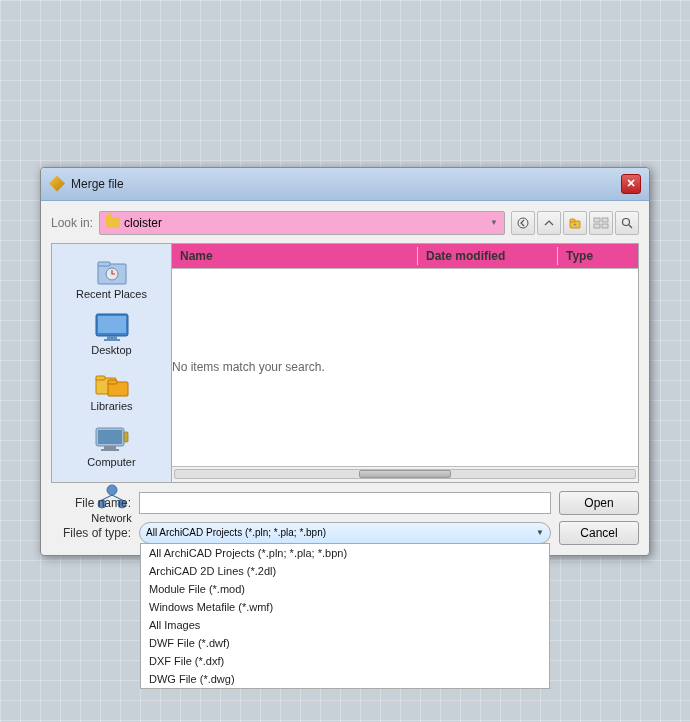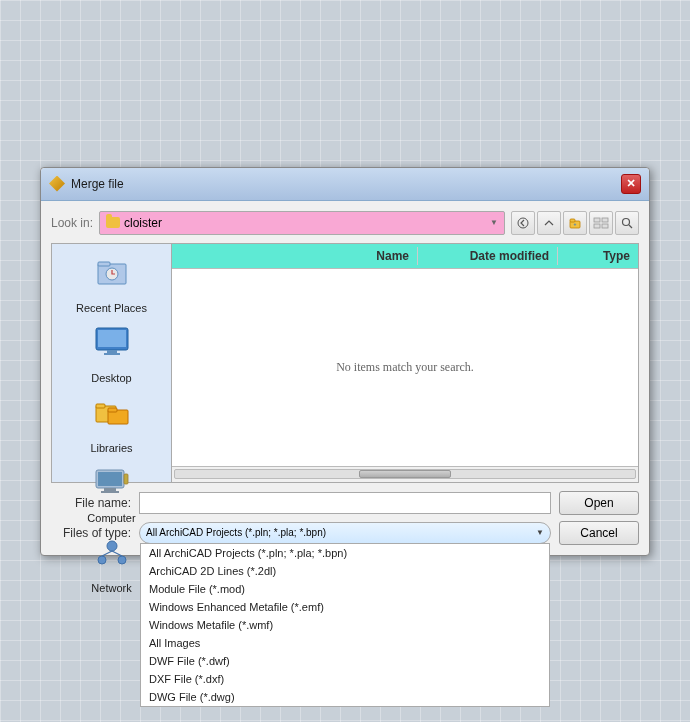--- a/index.html
+++ b/index.html
@@ -155,35 +155,34 @@
       align-items: center;
       padding: 4px 6px;
       cursor: pointer;
       border-radius: 3px;
       width: 100%;
       text-align: center;
     }
     .sidebar-label {
       font-size: 11px;
       color: #222;
-      margin-top: 16px;
+      margin-top: 2px;
     }
     .file-panel {
       flex: 1;
       display: flex;
       flex-direction: column;
     }
     .file-header {
       display: flex;
-      background: #5eead4;
+      background: #ec4899;
       border-bottom: 1px solid #bbb;
       font-size: 12px;
       font-weight: bold;
       padding: 3px 0;
-      text-align: right;
     }
     .col-name {
       flex: 1;
       padding: 2px 8px;
       color: #333;
       border-right: 1px solid #ccc;
     }
     .col-date {
       width: 140px;
       padding: 2px 8px;
@@ -192,24 +191,23 @@
     }
     .col-type {
       width: 80px;
       padding: 2px 8px;
       color: #333;
     }
     .file-content {
       flex: 1;
       display: flex;
       align-items: center;
-      justify-content: center;
+      justify-content: flex-start;
       color: #666;
       font-size: 12px;
-      font-family: Liberation Serif, serif;
     }
     .scrollbar-area {
       height: 16px;
       background: #f0f0f0;
       border-top: 1px solid #bbb;
       display: flex;
       align-items: center;
       padding: 0 2px;
     }
     .scrollbar-track {
@@ -447,21 +445,20 @@
         <div class="form-row" style="position:relative;">
           <span class="form-label">Files of type:</span>
           <div class="form-dropdown" style="position:relative;border-radius:11px;">
             <span style="font-size:10px;overflow:hidden;white-space:nowrap;text-overflow:ellipsis;max-width:200px;">All ArchiCAD Projects (*.pln; *.pla; *.bpn)</span>
             <span style="font-size:8px;color:#444;">▼</span>
 
             <div class="dropdown-menu">
               <div class="dropdown-item">All ArchiCAD Projects (*.pln; *.pla; *.bpn)</div>
               <div class="dropdown-item">ArchiCAD 2D Lines (*.2dl)</div>
               <div class="dropdown-item">Module File (*.mod)</div>
-              <div class="dropdown-item">Windows Enhanced Metafile (*.emf)</div>
               <div class="dropdown-item">Windows Metafile (*.wmf)</div>
               <div class="dropdown-item">All Images</div>
               <div class="dropdown-item">DWF File (*.dwf)</div>
               <div class="dropdown-item">DXF File (*.dxf)</div>
               <div class="dropdown-item">DWG File (*.dwg)</div>
 
             </div>
           </div>
           <div class="btn-cancel">Cancel</div>
         </div>

